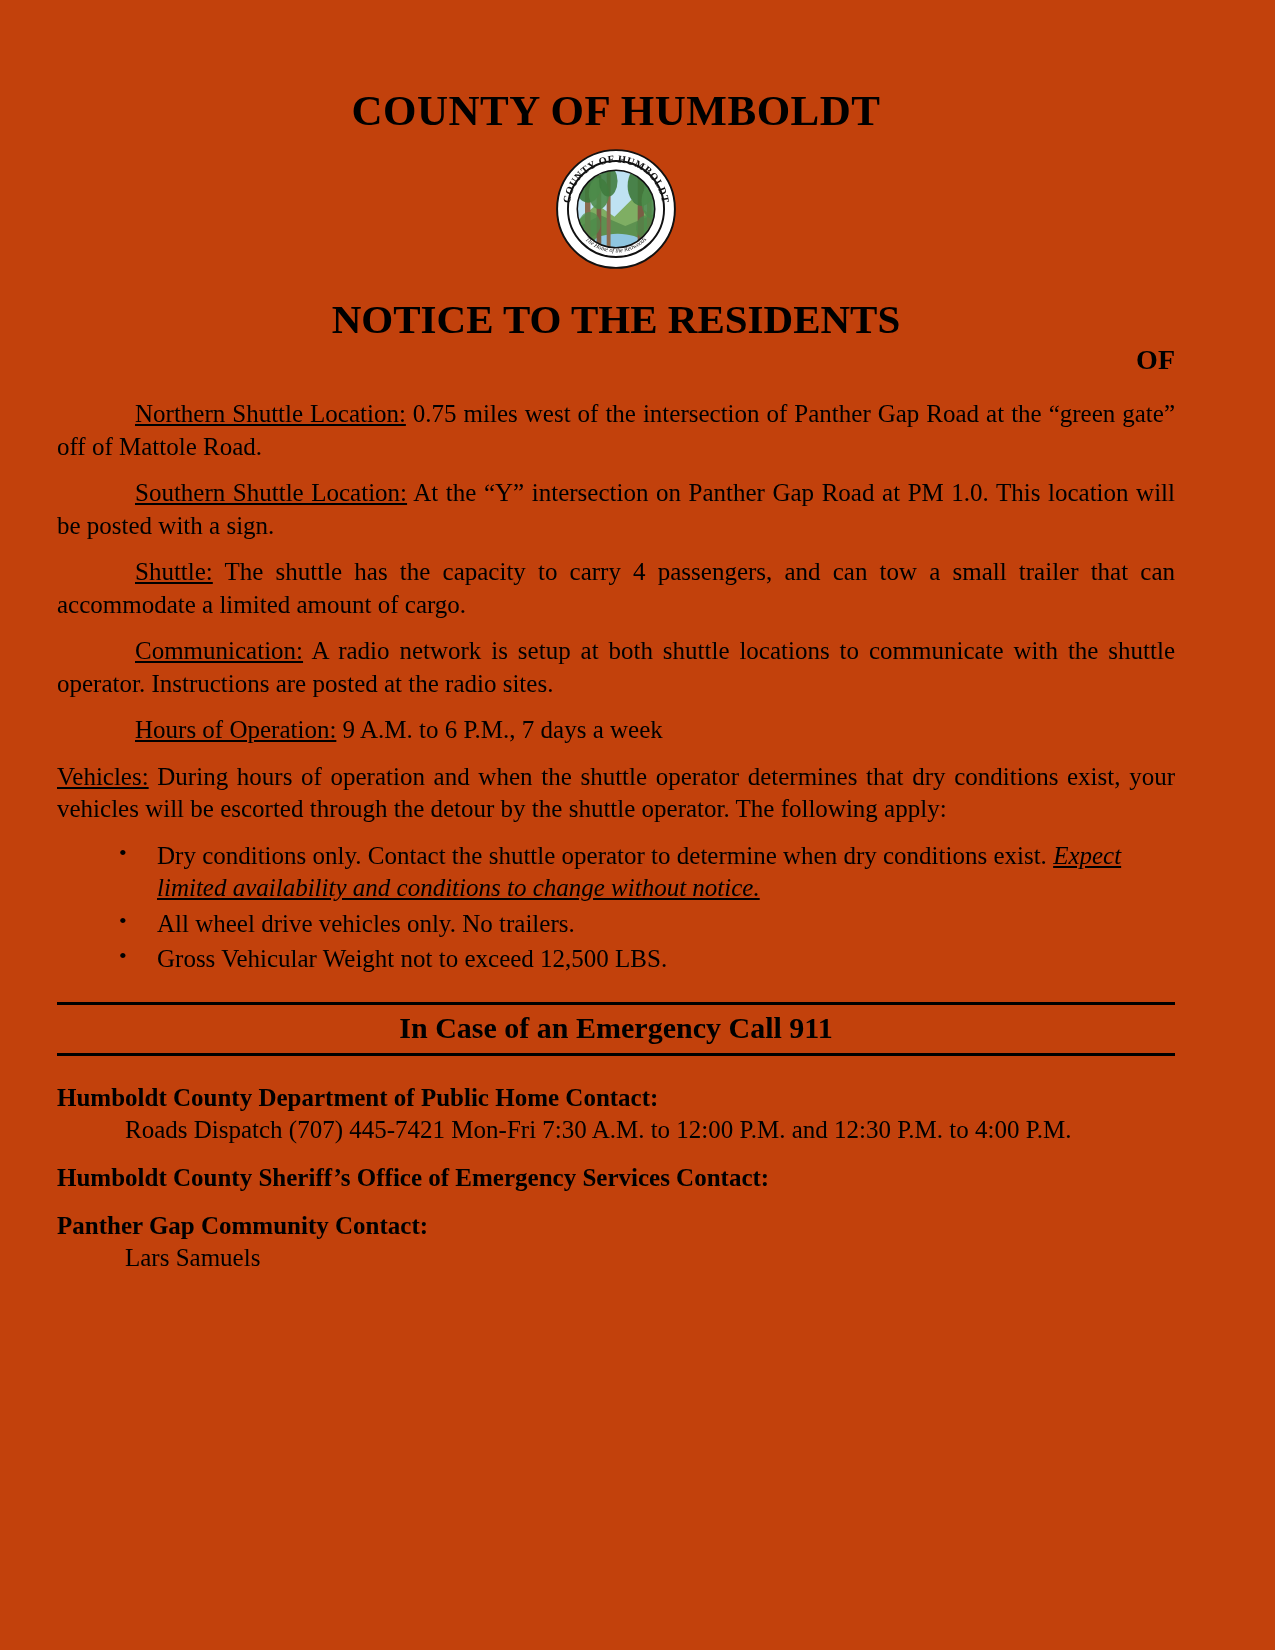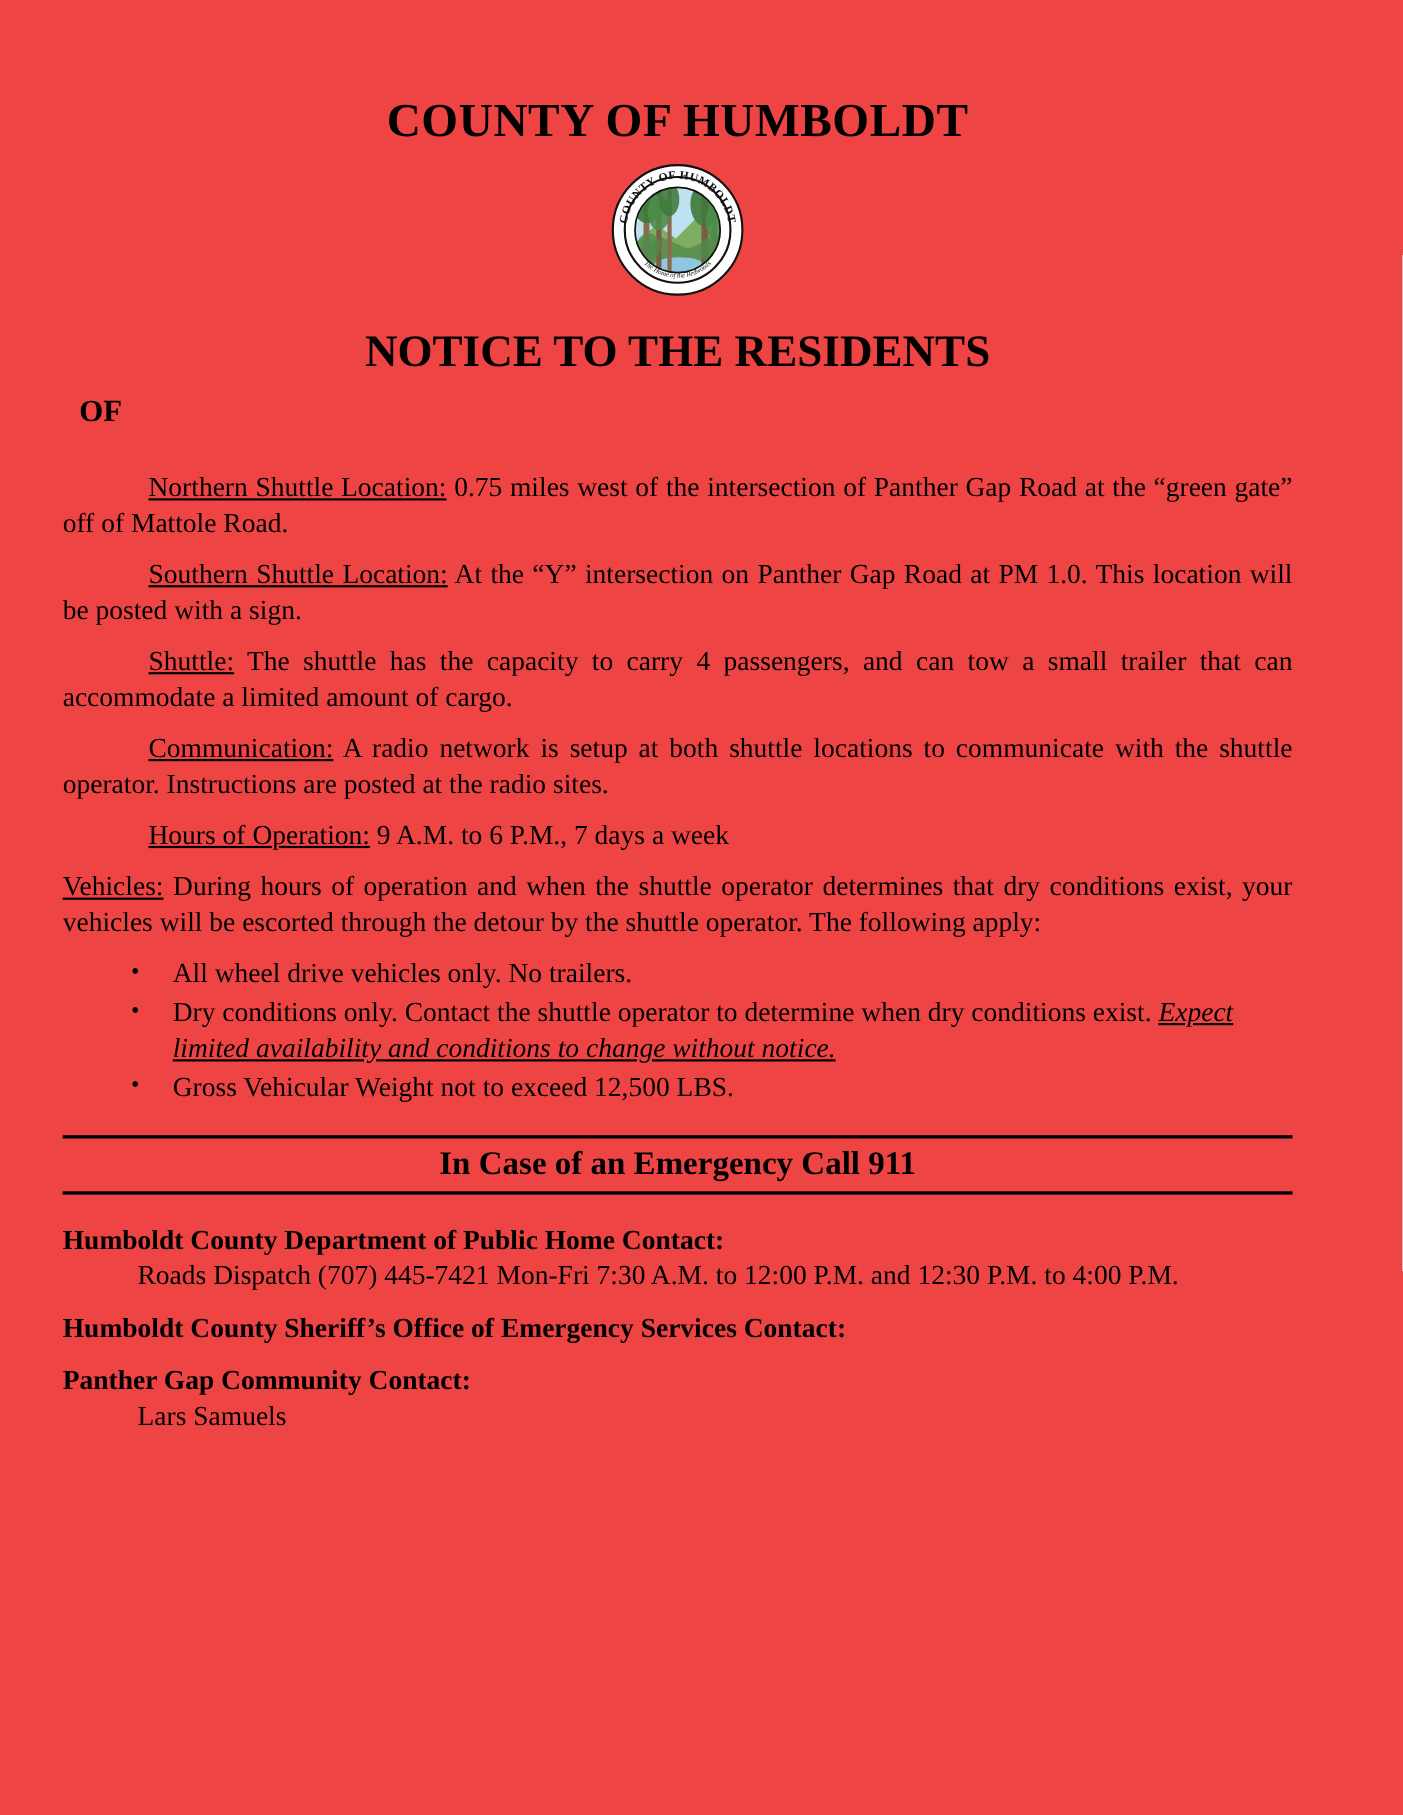--- a/index.html
+++ b/index.html
@@ -13,21 +13,21 @@
     font-family: "Liberation Serif", "DejaVu Serif", serif;
     color: #000000;
     overflow: hidden;
   }
   .page {
     position: relative;
     width: 1275px;
     height: 1650px;
     box-sizing: border-box;
     padding: 0;
-    background: #ef4444;
+    background: #c2410c;
   }
   .content {
     position: absolute;
     left: 57px;
     top: 0;
     width: 1118px;
   }
 
   
   .doc-title {
@@ -53,25 +53,25 @@
 
   .notice-line {
     text-align: center;
     font-weight: bold;
     font-size: 41px;
     line-height: 1.08;
     margin: 0;
     padding-top: 26px;
   }
   .of-line {
-    text-align: left;
+    text-align: right;
     font-weight: bold;
     font-size: 28px;
     line-height: 1.1;
-    margin: 15px;
+    margin: 0;
     padding-top: 4px;
   }
   .road-line {
     text-align: center;
     font-weight: bold;
     font-size: 41px;
     line-height: 1.08;
     margin: 0;
     padding-top: 6px;
   }
@@ -233,22 +233,22 @@
 
       <p class="para">
         <span class="lead">Hours of Operation:</span><span> 9 A.M. to 6 P.M., 7 days a week</span>
       </p>
 
       <p class="para noindent">
         <span class="lead">Vehicles:</span><span>  During hours of operation and when the shuttle operator determines that dry conditions exist, your vehicles will be escorted through the detour by the shuttle operator. The following apply:</span>
       </p>
 
       <ul class="bullets">
+        <li><span>Dry conditions only. Contact the shuttle operator to determine when dry conditions exist. </span><span class="ital-underline">Expect limited availability and conditions to change without notice.</span></li>
         <li><span>All wheel drive vehicles only. No trailers.</span></li>
-        <li><span>Dry conditions only. Contact the shuttle operator to determine when dry conditions exist. </span><span class="ital-underline">Expect limited availability and conditions to change without notice.</span></li>
         <li><span>Gross Vehicular Weight not to exceed 12,500 LBS.</span></li>
       </ul>
 
     </div>
 
     <div class="emergency">In Case of an Emergency Call 911</div>
 
     <div class="contacts">
 
       <div class="contact-group">

